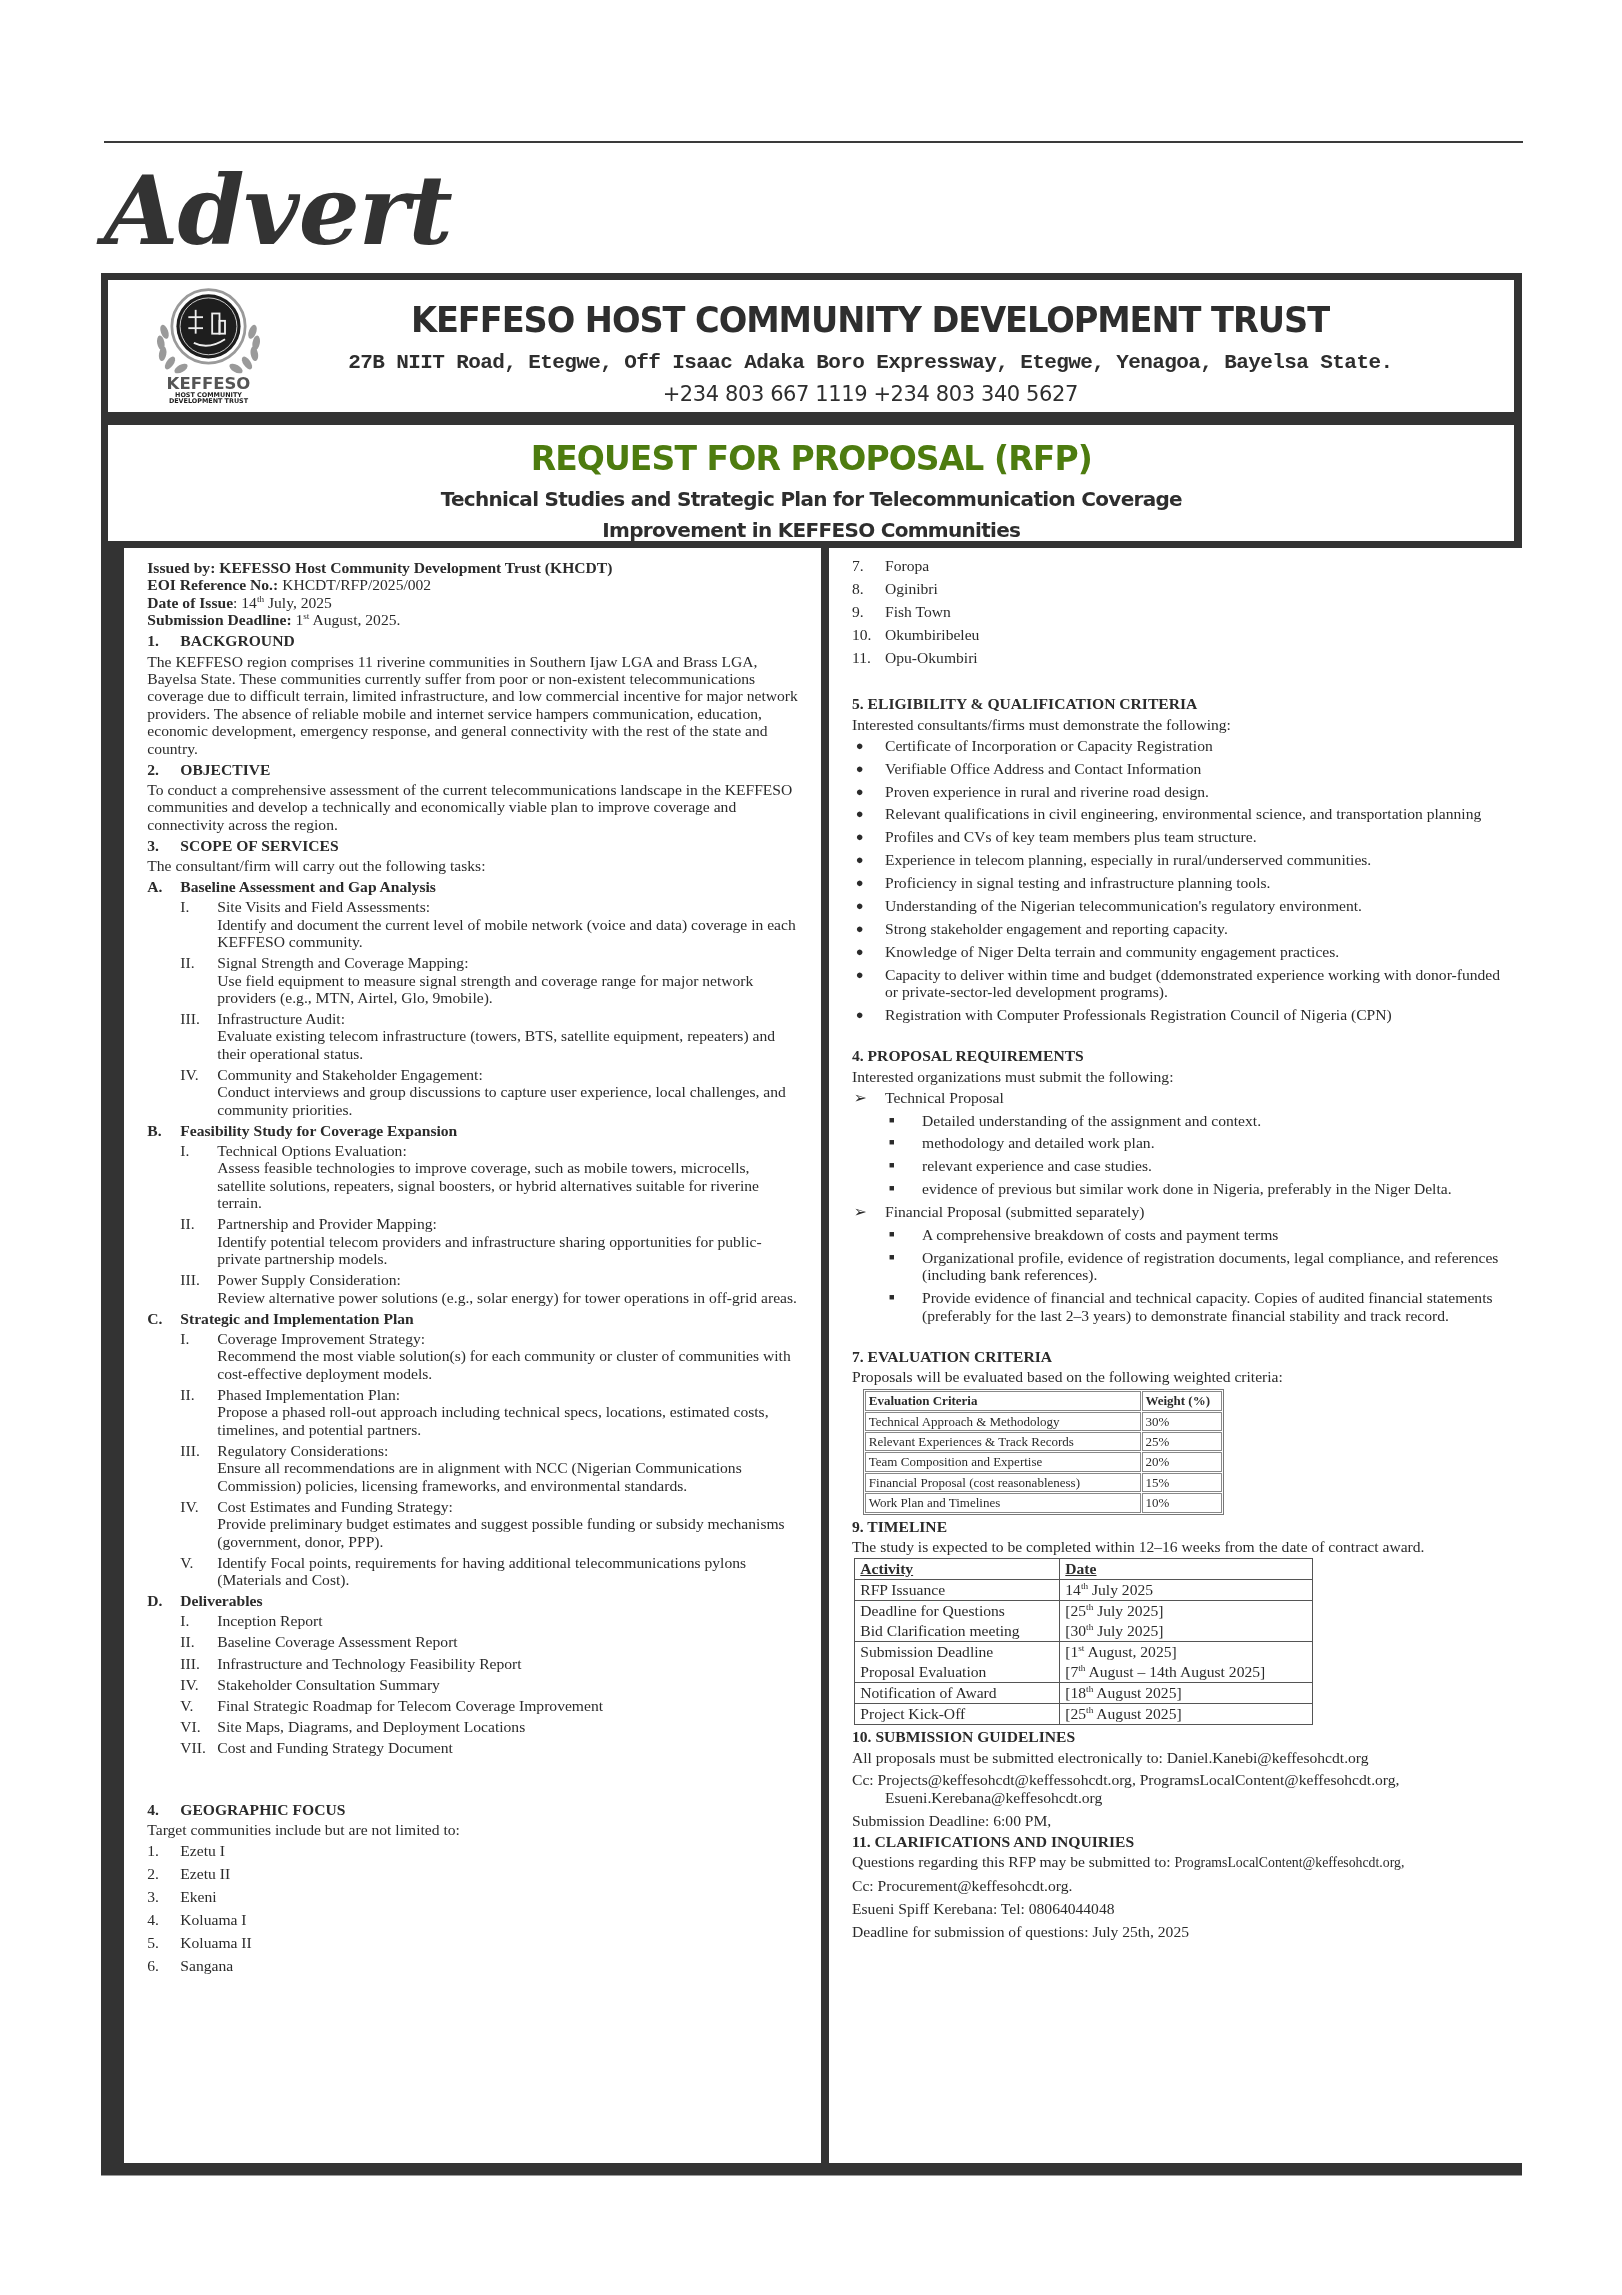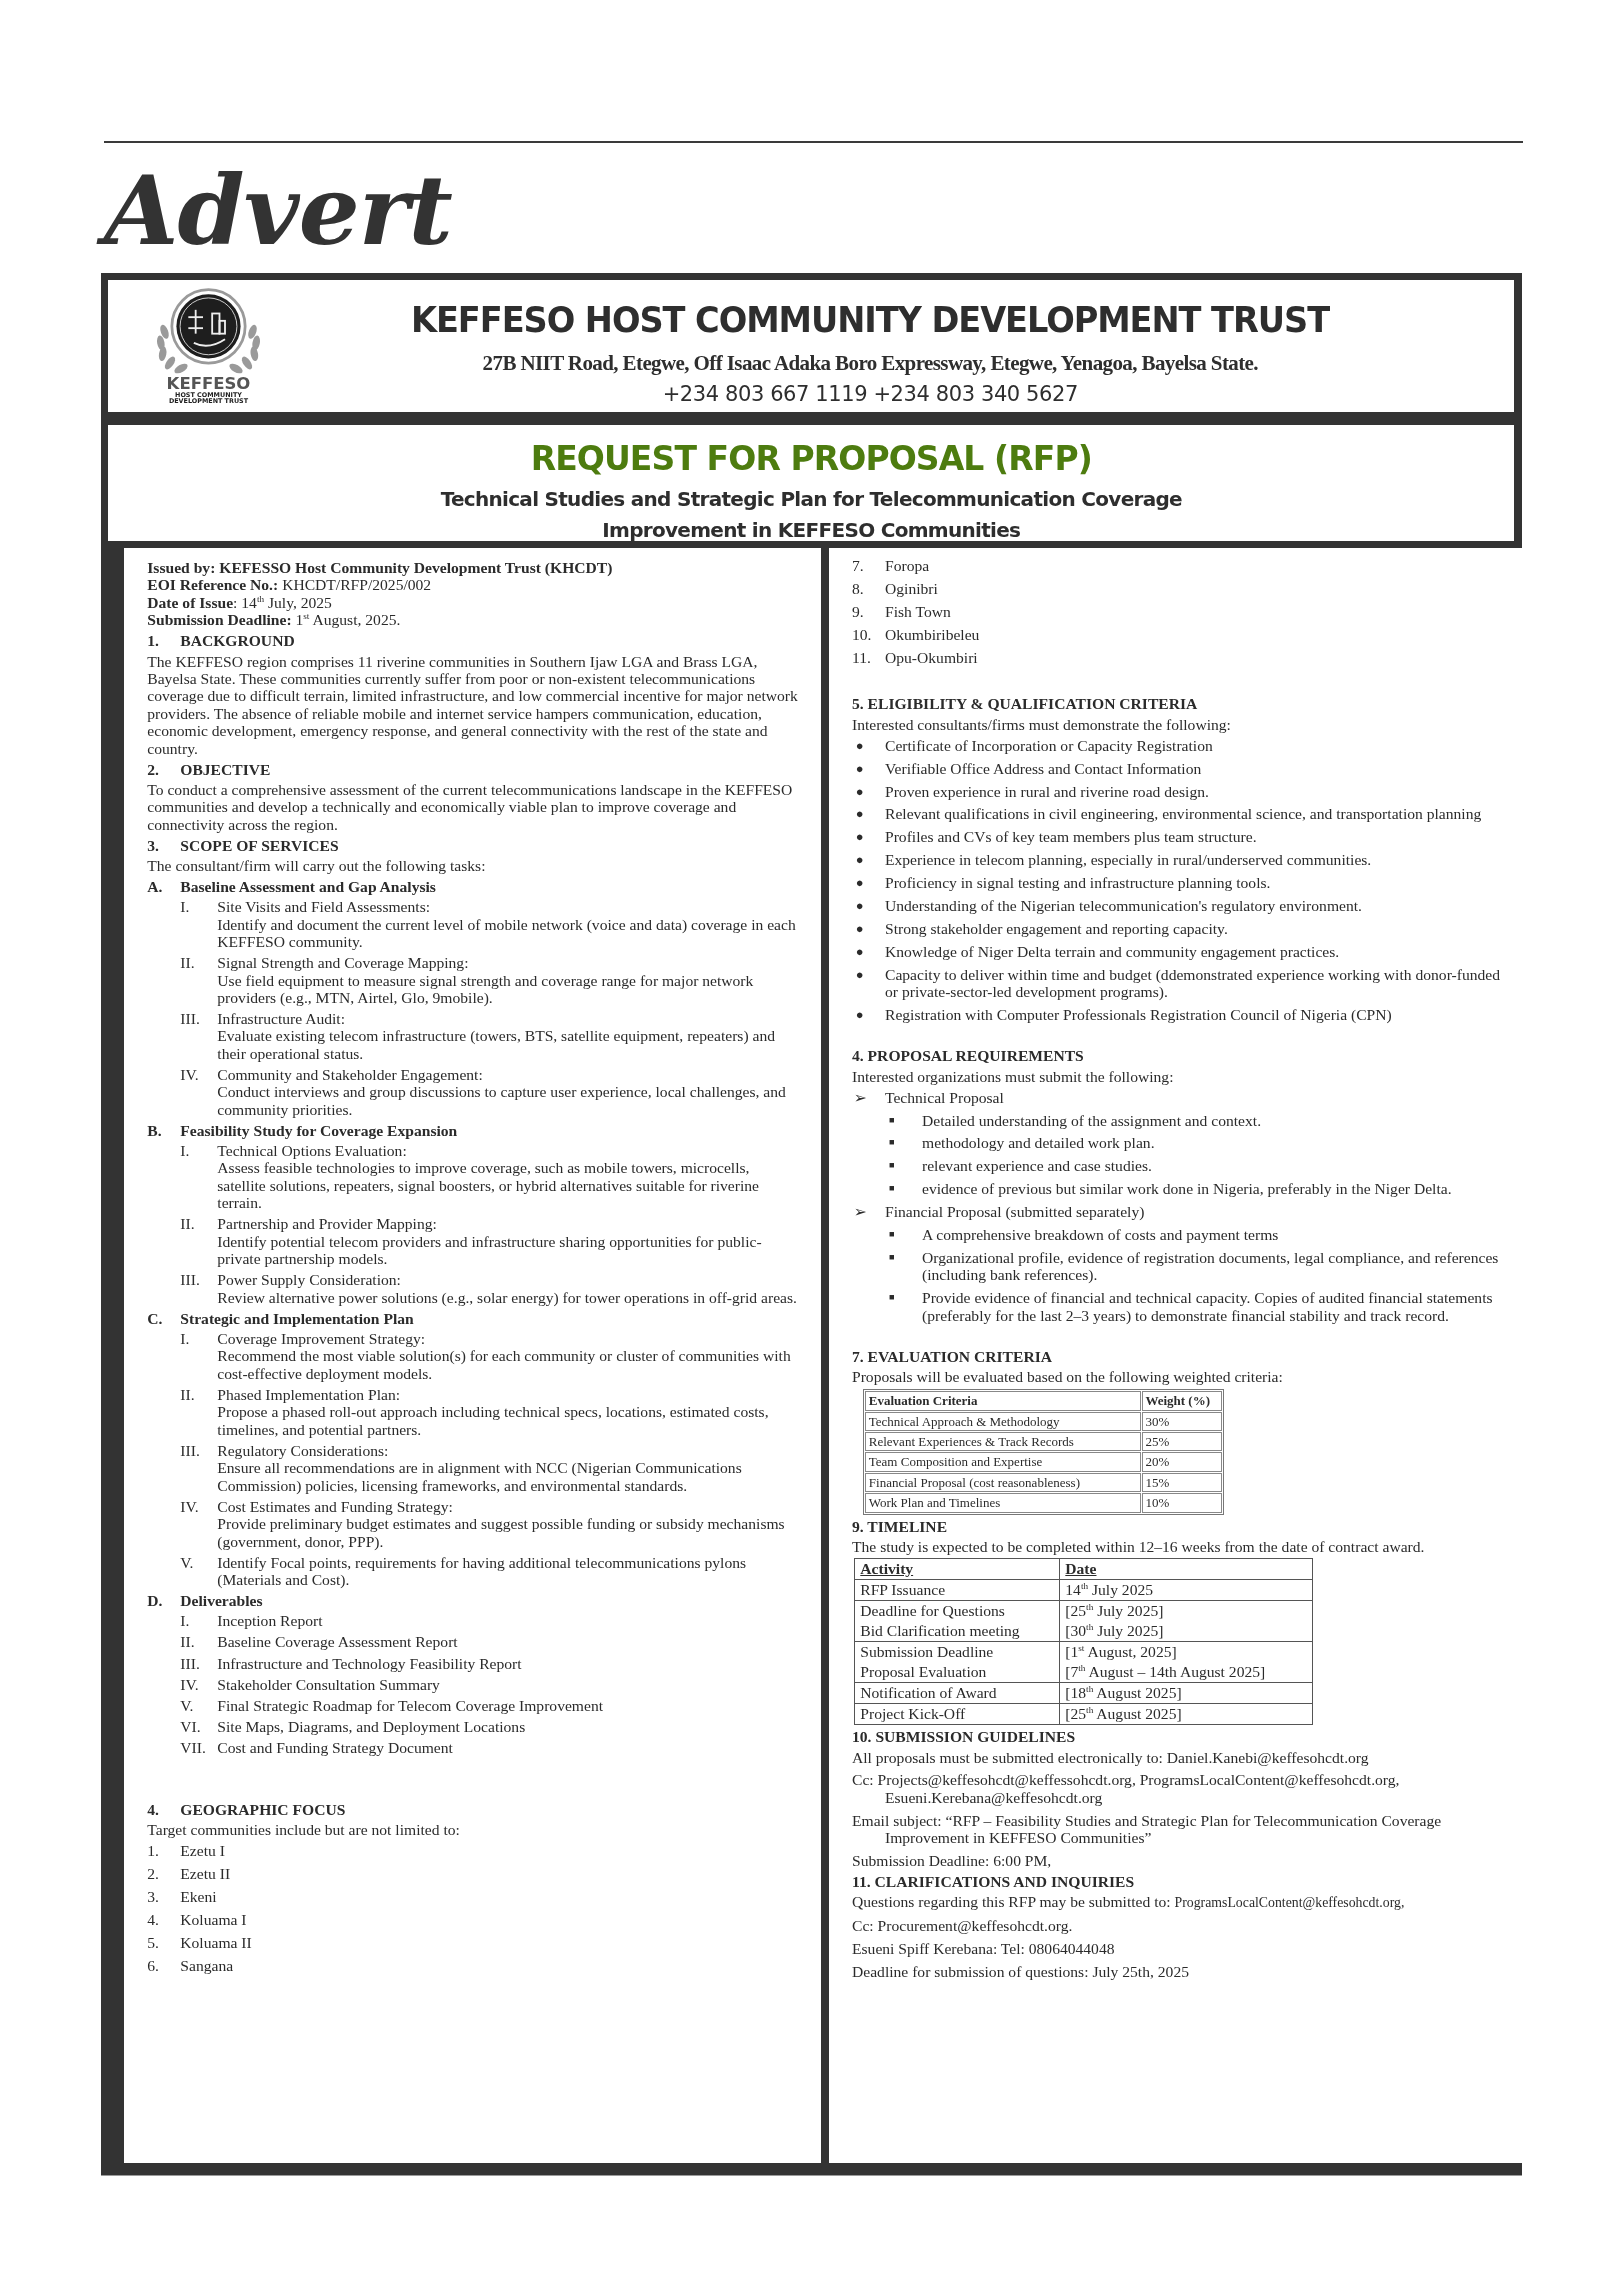--- a/index.html
+++ b/index.html
@@ -3,21 +3,21 @@
 <meta charset="utf-8">
 <style>
   html, body { margin: 0; padding: 0; background: #ffffff; }
   body { width: 1623px; height: 2296px; position: relative; overflow: hidden; color: #2b2b2b; }
   .top-rule { position: absolute; left: 104px; top: 141px; width: 1419px; height: 1.8px; background: #3a3a3a; }
   .advert-title { position: absolute; left: 104px; top: 163px; margin: 0; font-family: "DejaVu Serif", "Liberation Serif", serif; font-style: italic; font-weight: bold; font-size: 96px; line-height: 1; color: #333333; letter-spacing: -0.9px; }
   .frame { position: absolute; left: 101px; top: 273px; width: 1421px; height: 1902px; background: #333333; border-bottom: 1.8px solid #9a9a9a; }
   .header-box { position: absolute; left: 7.3px; top: 7.3px; width: 1406px; height: 132px; background: #fff; }
   .logo { position: absolute; left: 40px; top: 5.5px; width: 121px; height: 121px; }
   .org-name { position: absolute; left: 211px; top: 20px; width: 1102px; text-align: center; font-family: "DejaVu Sans", sans-serif; font-weight: bold; font-size: 35px; letter-spacing: -1.1px; color: #2e2e2e; transform: scaleX(0.96); transform-origin: center; }
-  .org-address { position: absolute; left: 211px; top: 71px; width: 1102px; text-align: center; font-family: Liberation Serif, serif; font-weight: bold; font-size: 21px; letter-spacing: -0.6px; color: #2e2e2e; }
+  .org-address { position: absolute; left: 211px; top: 71px; width: 1102px; text-align: center; font-family: Liberation Mono, monospace; font-weight: bold; font-size: 21px; letter-spacing: -0.6px; color: #2e2e2e; }
   .org-phone { position: absolute; left: 211px; top: 102px; width: 1102px; text-align: center; font-family: "DejaVu Sans", sans-serif; font-weight: normal; font-size: 21px; letter-spacing: -0.4px; color: #2e2e2e; }
   .rfp-box { position: absolute; left: 7.3px; top: 152px; width: 1406px; height: 116px; background: #fff; text-align: center; }
   .rfp-title { margin: 5px; padding-top: 9.2px; font-family: "DejaVu Sans", sans-serif; font-weight: bold; font-size: 33px; letter-spacing: -0.9px; line-height: 40px; color: #4d7c0f; }
   .rfp-subtitle { margin: 0; font-family: "DejaVu Sans", sans-serif; font-weight: bold; font-size: 20px; letter-spacing: -0.7px; line-height: 31px; color: #2e2e2e; }
   .col { position: absolute; top: 275px; height: 1615px; background: #fff; box-sizing: border-box; font-family: "Liberation Serif", "DejaVu Serif", serif; font-size: 15.6px; line-height: 17.4px; color: #2b2b2b; margin-left: 16px; }
   .col-left { left: 7.3px; width: 697px; padding: 11px 20px 0 23px; }
   .col-right { left: 712px; width: 702px; padding: 9.2px 20px 0 23px; }
   .meta-line { margin: 0; }
   .meta-line b { font-weight: bold; }
   sup { font-size: 9.2px; line-height: 0; }
@@ -282,21 +282,20 @@
             <td class="dt">
               <div><span>[</span><span>25</span><sup>th</sup><span> August 2025]</span></div>
             </td>
           </tr>
         </tbody>
     </table>
 
     <div class="sec-head">10. SUBMISSION GUIDELINES</div>
     <p class="para" style="margin-bottom:5.5px">All proposals must be submitted electronically to: Daniel.Kanebi@keffesohcdt.org</p>
     <p class="hang">Cc: Projects@keffesohcdt@keffessohcdt.org, ProgramsLocalContent@keffesohcdt.org, Esueni.Kerebana@keffesohcdt.org</p>
-    <p class="hang">Email subject: “RFP – Feasibility Studies and Strategic Plan for Telecommunication Coverage Improvement in KEFFESO Communities”</p>
     <p class="para" style="margin-bottom:3.7px">Submission Deadline: 6:00 PM,</p>
 
     <div class="sec-head">11. CLARIFICATIONS AND INQUIRIES</div>
     <p class="para" style="margin-bottom:5.5px"><span>Questions regarding this RFP may be submitted to: </span><span class="small">ProgramsLocalContent@keffesohcdt.org,</span></p>
     <p class="para" style="margin-bottom:5.5px">Cc: Procurement@keffesohcdt.org.</p>
     <p class="para" style="margin-bottom:5.5px">Esueni Spiff Kerebana: Tel: 08064044048</p>
     <p class="para">Deadline for submission of questions: July 25th, 2025</p>
   </div>
 </div>
 

